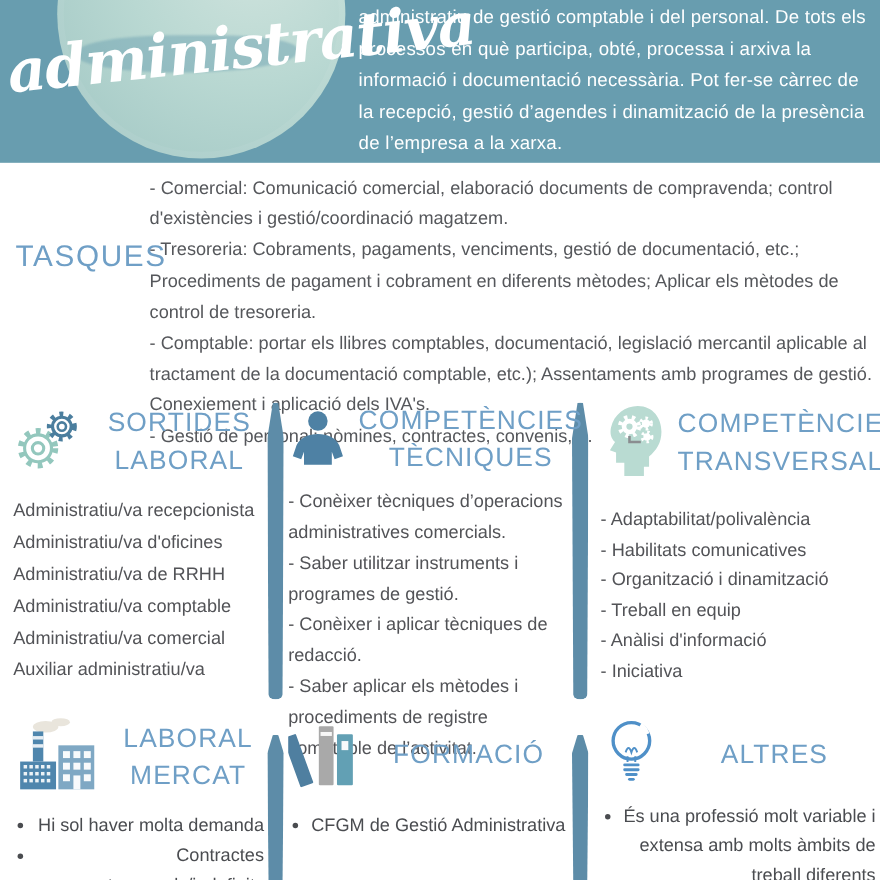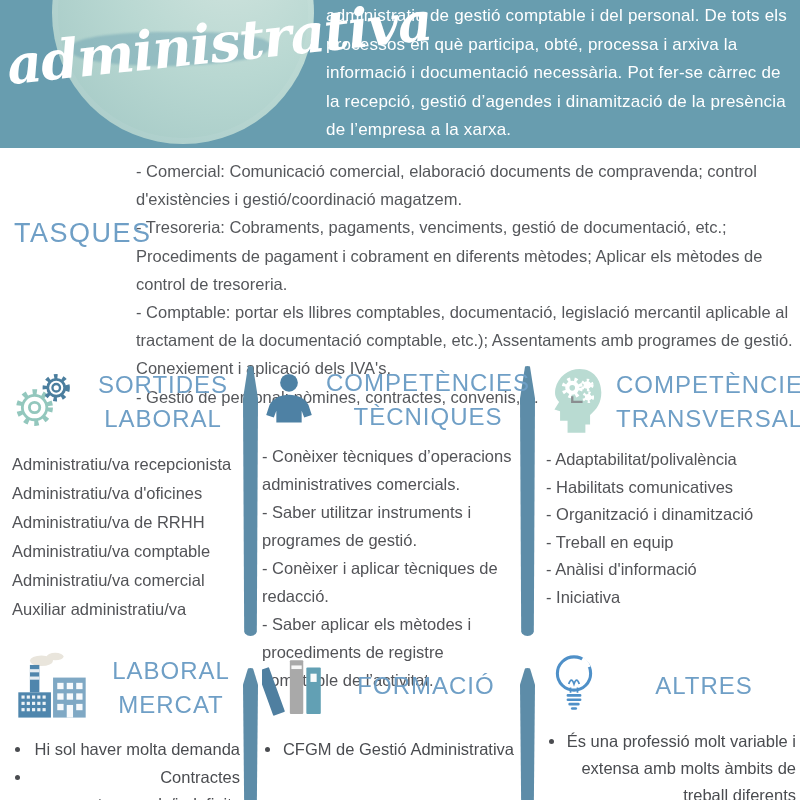--- a/index.html
+++ b/index.html
@@ -42,21 +42,21 @@
   .col-formacio{left:262px;top:652px;width:252px;}
   .col-altres{left:546px;top:652px;width:250px;}
 
   .sec-head{display:flex;align-items:center;gap:10px;}
   .sec-title{flex:1;text-align:center;color:var(--title-blue);font-weight:400;
     font-size:24px;line-height:34px;letter-spacing:1px;}
   .icon{flex:0 0 auto;display:block;}
 
   .plain-list{margin-top:14px;color:#525357;font-size:16.5px;line-height:29px;}
   .dash-list{margin-top:8px;color:#525357;font-size:16.5px;line-height:28px;}
-  .col-transversals .dash-list{margin-top:8px;line-height:27.5px;}
+  .col-transversals .dash-list{margin-top:20px;line-height:27.5px;}
   .bullet-list{margin-top:12px;padding-left:20px;color:#4a4c50;
     font-size:16.5px;line-height:27px;list-style:disc;}
   .bullet-list li{margin-bottom:1px;text-align:right;}
   .col-formacio .bullet-list{margin-top:16px;}
   .col-altres .bullet-list{margin-top:8px;}
 
   
   .divider{position:absolute;width:15px;background:var(--divider-blue);
     clip-path:polygon(34% 0,66% 0,100% 12%,92% 100%,8% 100%,0 12%);border-radius:8px;}
   .div-m1{left:243px;top:366px;height:270px;}

